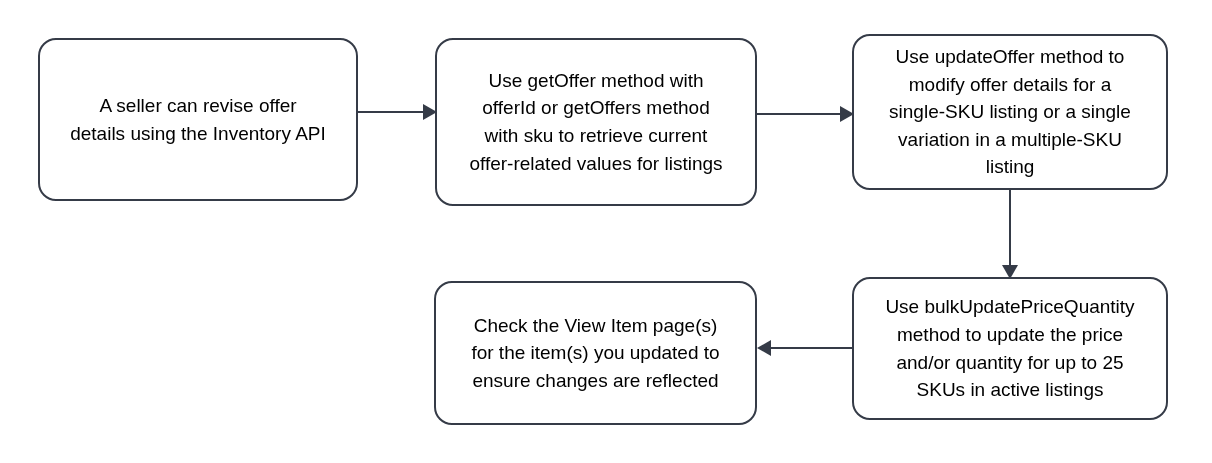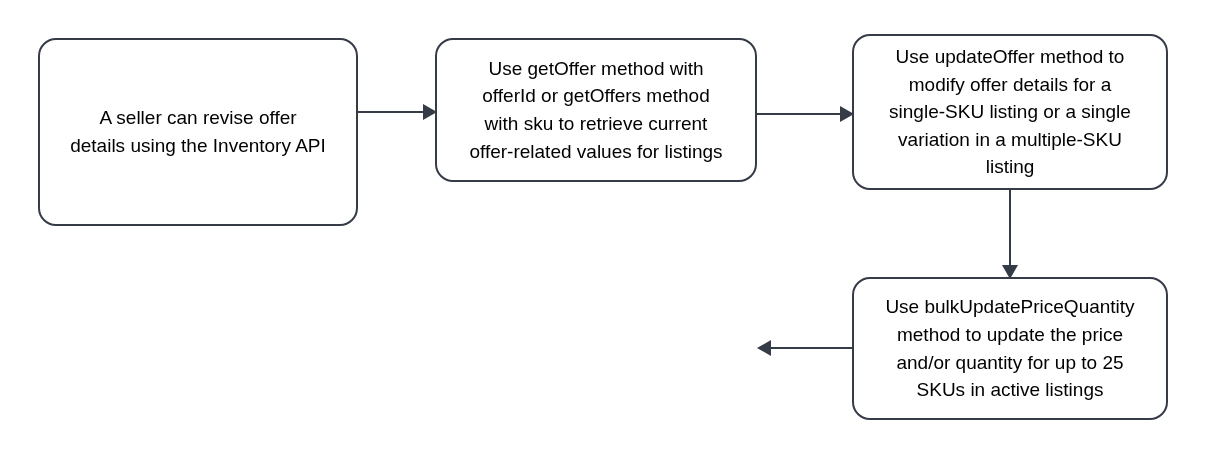--- a/index.html
+++ b/index.html
@@ -33,22 +33,22 @@
     padding: 6px 14px;
     white-space: pre-line;
   }
   .node-label {
     display: block;
     width: 100%;
     white-space: pre-line;
   }
 
   
-  #node-1 { left: 38px;  top: 38px;  width: 320px; height: 188px; }
-  #node-2 { left: 435px; top: 38px;  width: 322px; height: 144px; }
+  #node-1 { left: 38px;  top: 38px;  width: 320px; height: 163px; }
+  #node-2 { left: 435px; top: 38px;  width: 322px; height: 168px; }
   #node-3 { left: 852px; top: 34px;  width: 316px; height: 156px; }
   #node-4 { left: 852px; top: 277px; width: 316px; height: 143px; text-align: center; }
   #node-5 { left: 434px; top: 281px; width: 323px; height: 144px; }
 
   
   svg.edges {
     position: absolute;
     left: 0;
     top: 0;
     width: 1212px;
@@ -106,14 +106,19 @@
 listing</span>
   </div>
 
   <div class="node" id="node-4">
     <span class="node-label">Use bulkUpdatePriceQuantity
 method to update the price
 and/or quantity for up to 25
 SKUs in active listings</span>
   </div>
 
+  <div class="node" id="node-5">
+    <span class="node-label">Check the View Item page(s)
+for the item(s) you updated to
+ensure changes are reflected</span>
+  </div>
 
 </div>
 
 </body></html>

